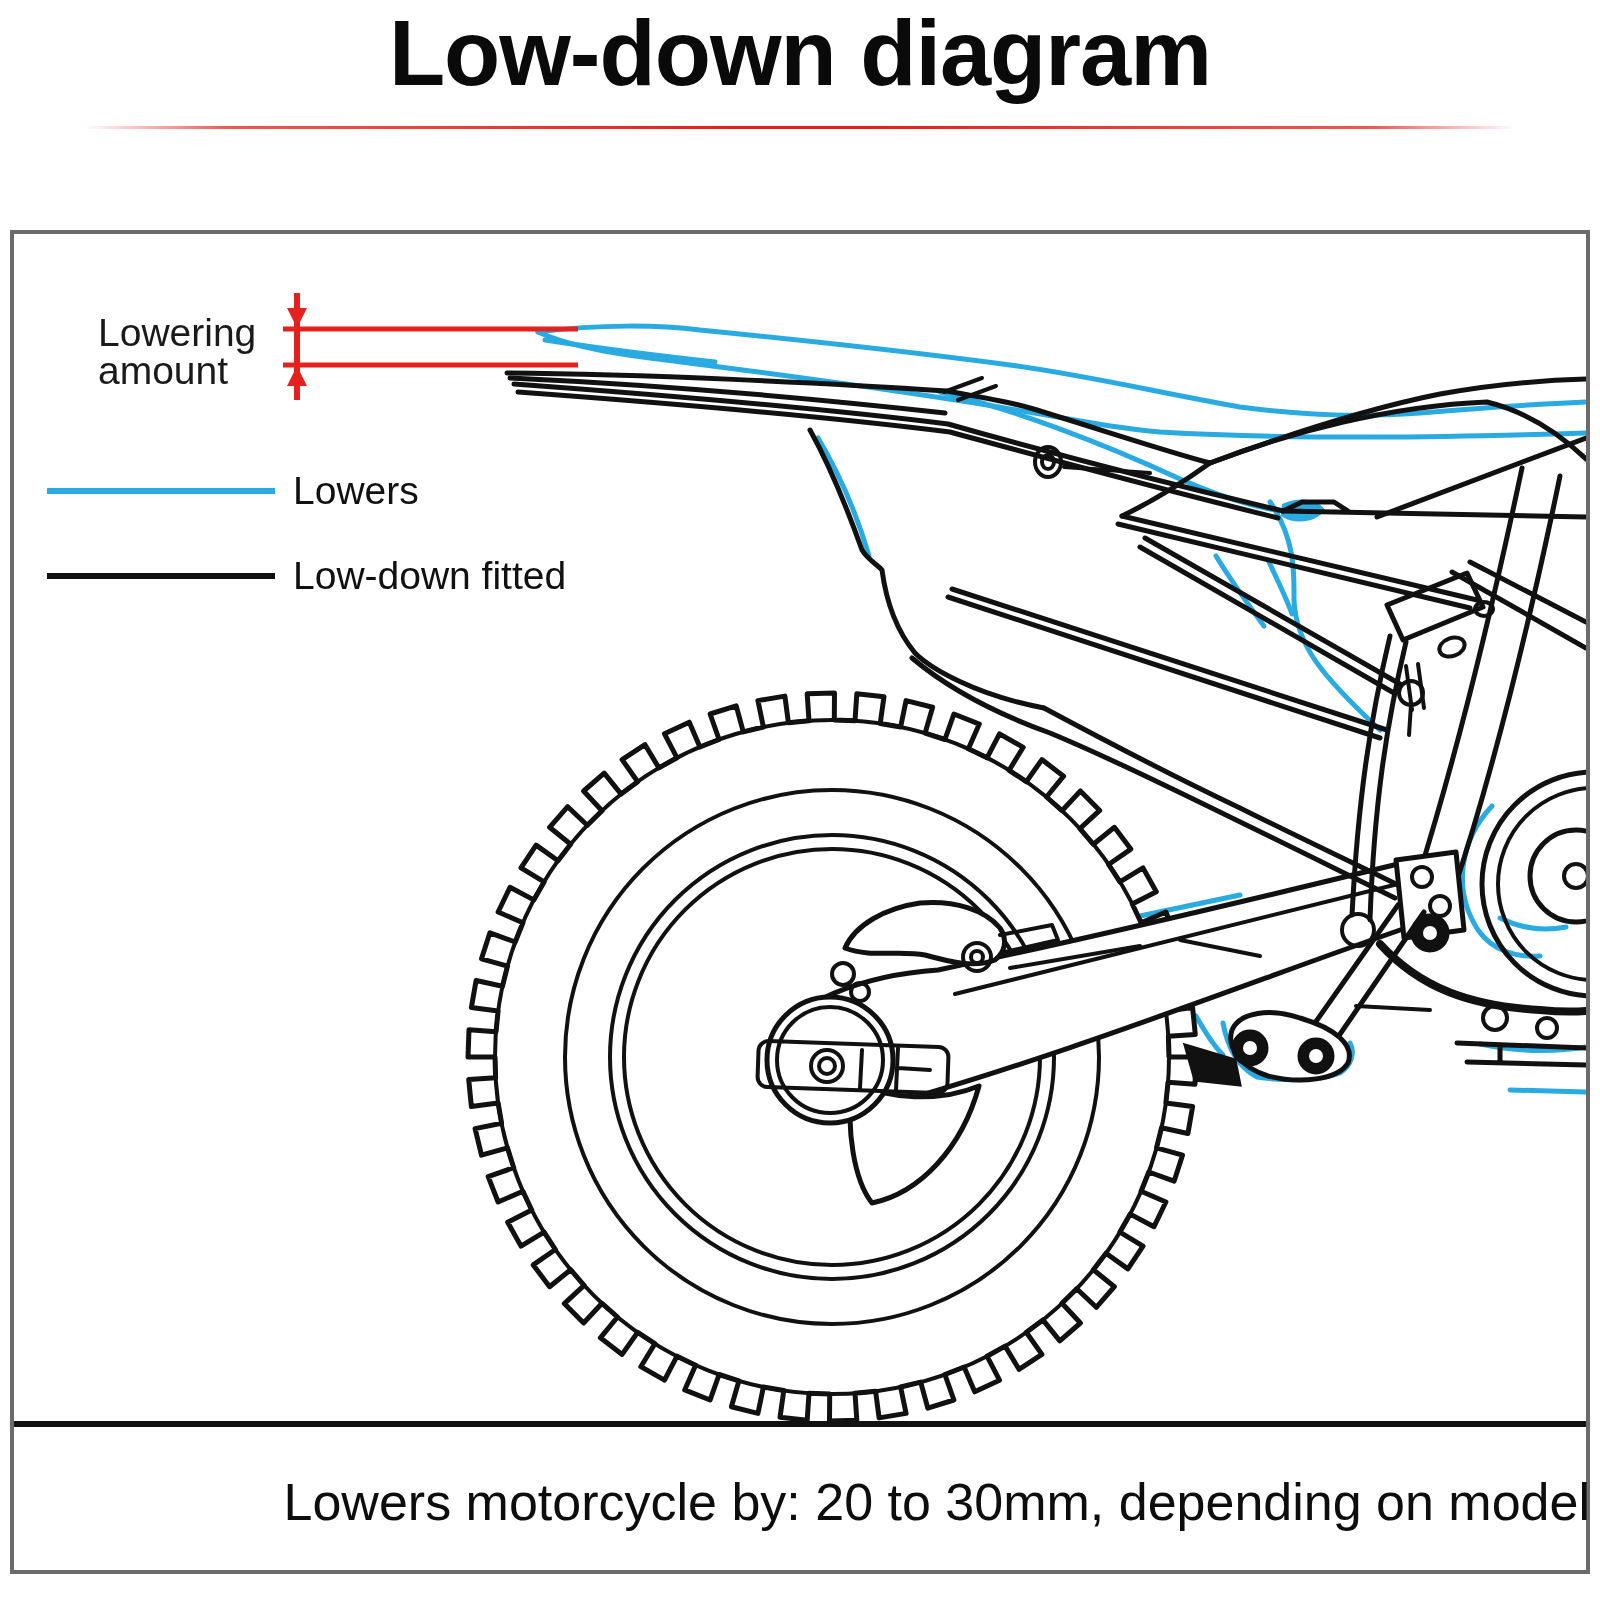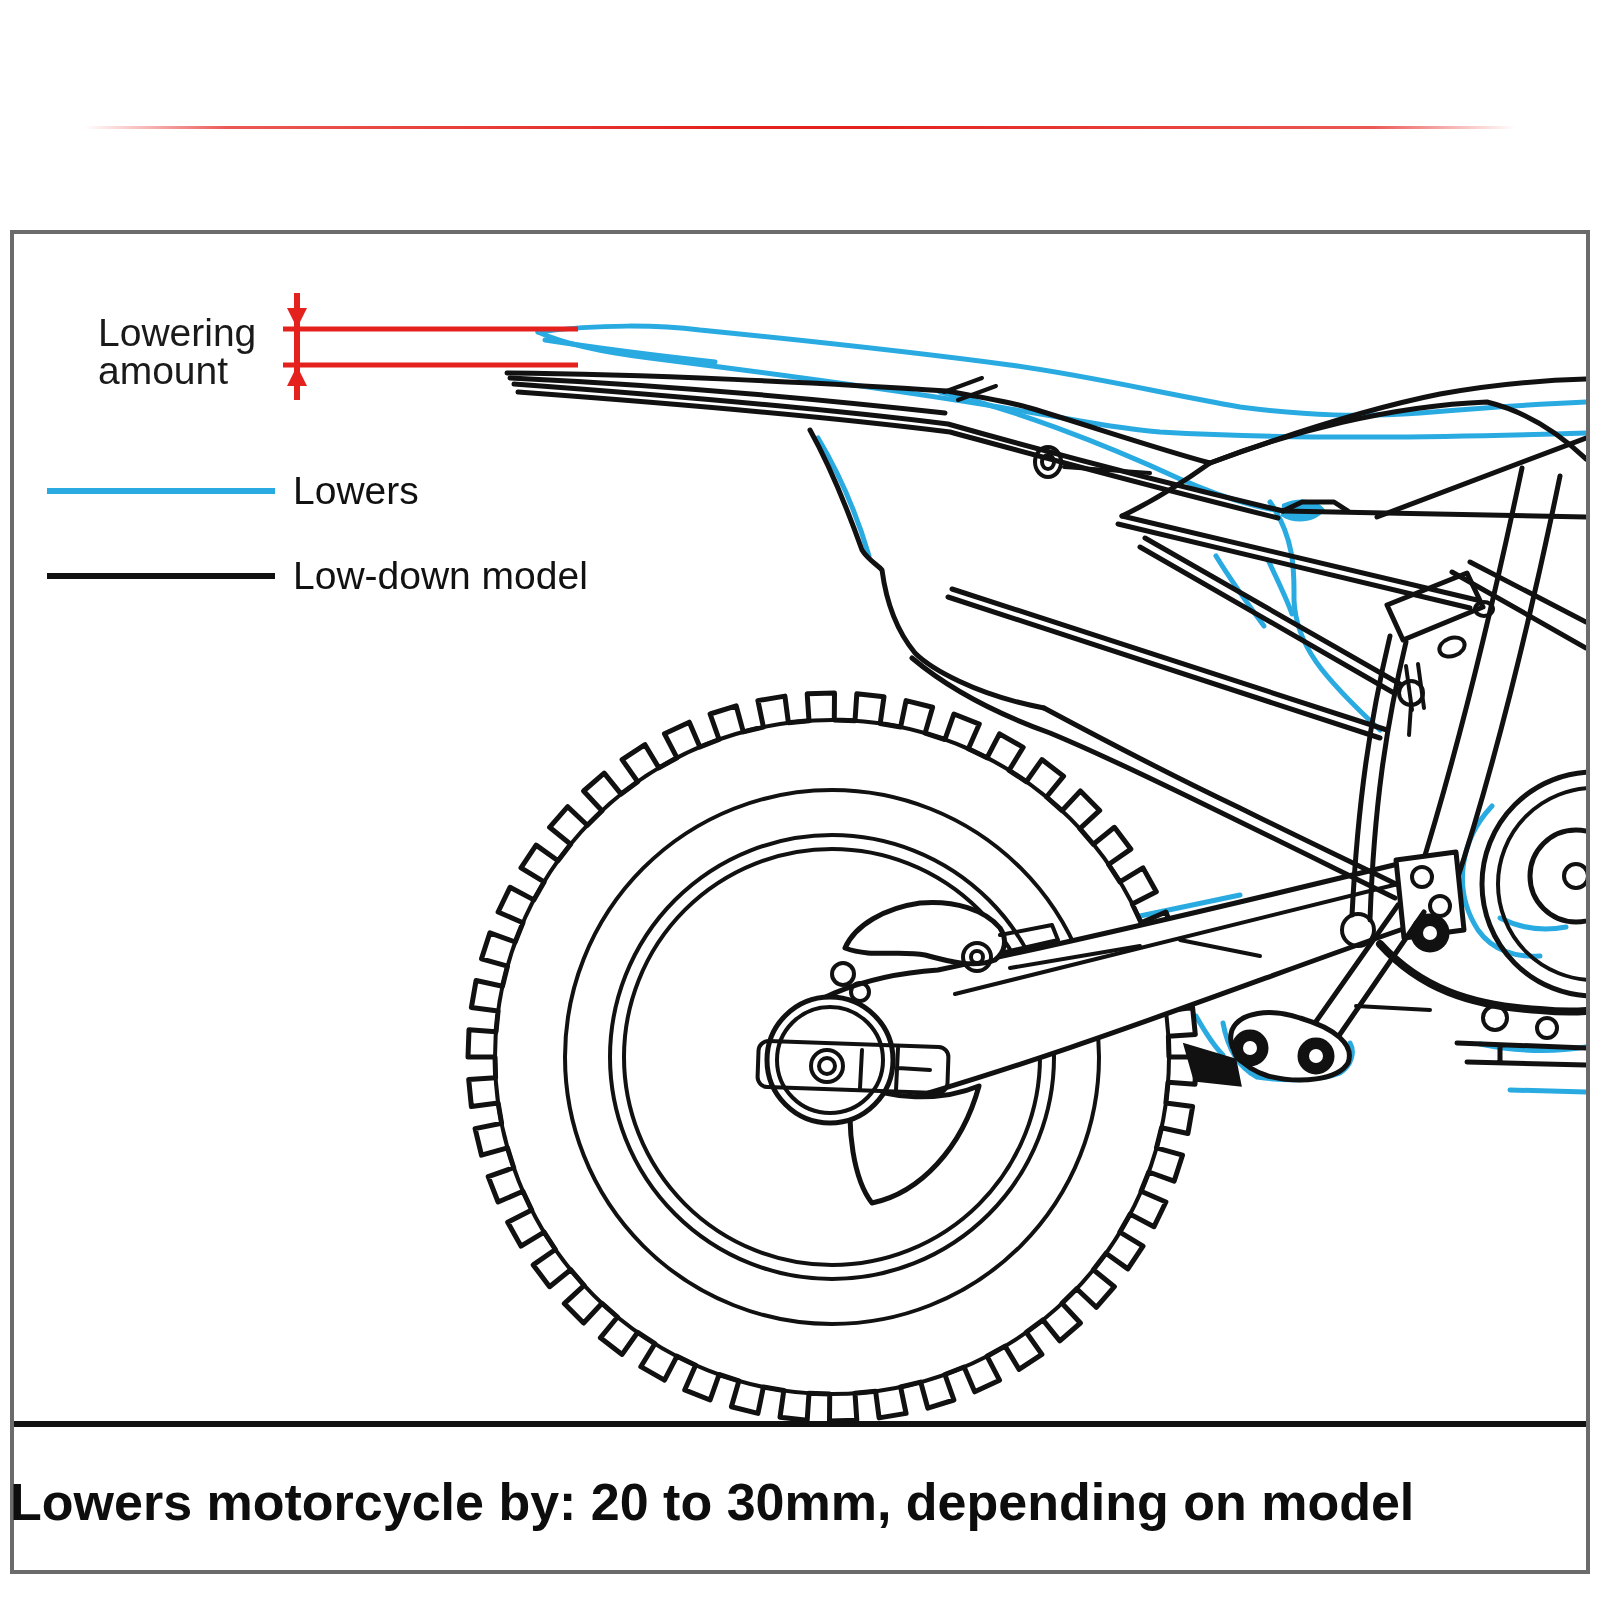--- a/index.html
+++ b/index.html
@@ -14,36 +14,37 @@
   .draw-svg{position:absolute;left:0;top:0;width:1600px;height:1600px;}
   .lowering-label{position:absolute;left:98px;top:314px;width:190px;
          font-size:39px;line-height:38px;color:#1a1a1a;}
   .legend-row{position:absolute;left:47px;height:40px;}
   .legend-line{position:absolute;left:0;top:17px;width:228px;height:6px;}
   .legend-line.blue{background:#29abe2;}
   .legend-line.black{background:#111;}
   .legend-label{position:absolute;left:246px;top:0;font-size:39px;line-height:40px;color:#111;white-space:nowrap;}
   .row-normal{top:471px;}
   .row-lowdown{top:556px;}
-  .caption{position:absolute;left:10px;width:1580px;top:1472px;text-align:left;
-         font-size:52px;font-weight:bold;line-height:60px;color:#0d0d0d;}
+  .caption{position:absolute;left:10px;width:1580px;top:1472px;text-align:right;
+         font-size:52px;font-weight:normal;line-height:60px;color:#0d0d0d;}
   
   .k{stroke:#111;fill:none;stroke-width:5;stroke-linejoin:round;stroke-linecap:round;}
   .k4{stroke:#111;fill:none;stroke-width:4;stroke-linejoin:round;stroke-linecap:round;}
   .kf{stroke:#111;fill:#fff;stroke-width:5;stroke-linejoin:round;}
   .kb{stroke:#111;fill:#111;stroke-width:3;}
   .bl{stroke:#29abe2;fill:none;stroke-width:5;stroke-linejoin:round;stroke-linecap:round;}
   .rd{stroke:#e4211c;fill:none;stroke-width:5;}
   .rdf{fill:#e4211c;stroke:none;}
 </style>
 </head>
 <body>
 
 <div class="page">
 
+  <div class="title">Low-down diagram</div>
   <div class="title-rule"></div>
 
   <div class="diagram-box"></div>
 
   <svg class="draw-svg" viewBox="0 0 1600 1600">
     <defs>
       <clipPath id="boxclip">
           <rect x="14" y="234" width="1572" height="1336"></rect>
         </clipPath>
     </defs>
@@ -190,17 +191,17 @@
   </svg>
 
   <div class="lowering-label">Lowering amount</div>
 
   <div class="legend-row row-normal">
     <span class="legend-line blue"></span>
     <span class="legend-label">Lowers</span>
   </div>
   <div class="legend-row row-lowdown">
     <span class="legend-line black"></span>
-    <span class="legend-label">Low-down model</span>
+    <span class="legend-label">Low-down fitted</span>
   </div>
 
   <div class="caption">Lowers motorcycle by: 20 to 30mm, depending on model</div>
 </div>
 
 </body></html>

